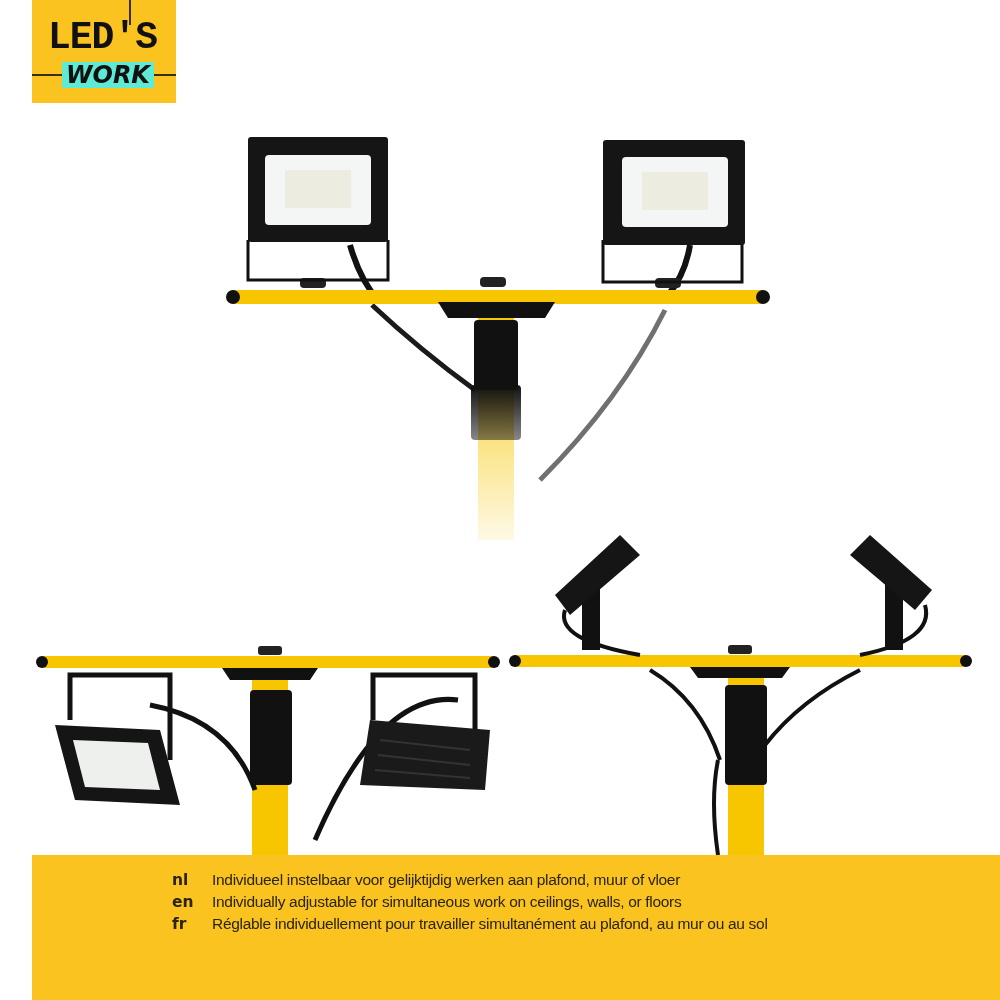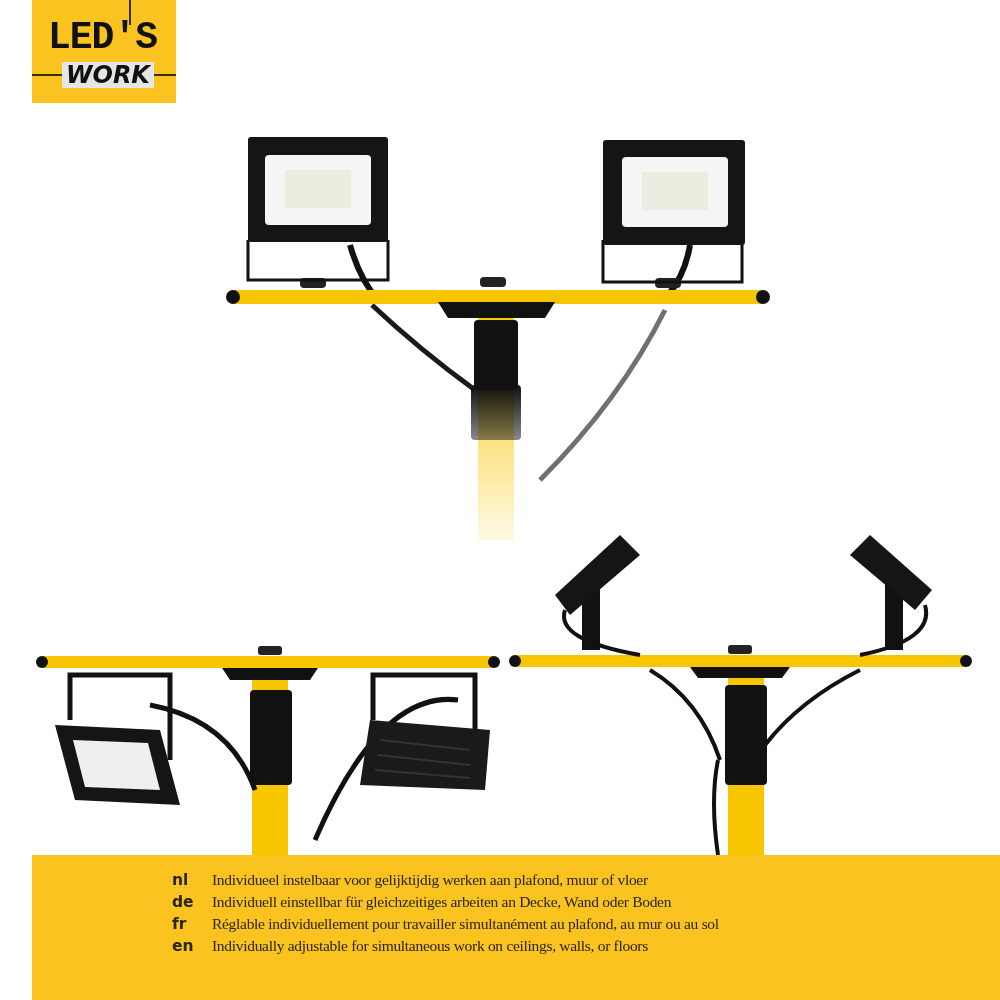--- a/index.html
+++ b/index.html
@@ -1,27 +1,27 @@
 <!DOCTYPE html>
 <html><head>
 <meta charset="utf-8">
 <style>
   html,body{margin:0;padding:0;}
   body{width:1000px;height:1000px;position:relative;background:#ffffff;overflow:hidden;font-family:"DejaVu Sans",sans-serif;}
   .logo{position:absolute;left:32px;top:0;width:144px;height:103px;background:#fbc31f;}
   .logo .vline{position:absolute;left:97px;top:0;width:2px;height:25px;background:#3a2e10;}
   .logo .hline{position:absolute;left:0;top:74px;width:144px;height:2px;background:#3a2e10;}
   .logo .t1{position:absolute;left:16px;top:18px;font-size:38px;font-weight:bold;color:#111;letter-spacing:-1px;font-family:Liberation Mono, monospace;line-height:40px;}
-  .logo .t2{position:absolute;left:30px;top:62px;font-size:24px;font-weight:bold;font-style:italic;color:#111;background:#e5e5e5;padding:0 4px;line-height:26px;font-family:"DejaVu Sans",sans-serif;}
+  .logo .t2{position:absolute;left:30px;top:62px;font-size:24px;font-weight:bold;font-style:italic;color:#111;background:#5eead4;padding:0 4px;line-height:26px;font-family:"DejaVu Sans",sans-serif;}
   .scene{position:absolute;}
   .banner{position:absolute;left:32px;top:855px;width:968px;height:145px;background:#fbc31f;}
   .lines{position:absolute;left:140px;top:14px;}
   .row{display:flex;height:22px;align-items:center;font-size:15.5px;color:#2a2410;}
   .row .code{width:40px;font-weight:bold;}
-  .row .txt{font-family:Liberation Serif, serif;letter-spacing:-0.3px;text-align:right;}
+  .row .txt{font-family:Liberation Sans, sans-serif;letter-spacing:-0.3px;text-align:right;}
 </style>
 </head>
 <body>
 
 <div class="logo">
   <div class="vline"></div>
   <div class="hline"></div>
   <div class="t1">LED'S</div>
   <div class="t2">WORK</div>
 </div>
@@ -103,25 +103,21 @@
   <path d="M925 605 Q935 640 860 655" stroke="#111" stroke-width="4" fill="none"></path>
 </svg>
 
 <div class="banner">
   <div class="lines">
     <div class="row">
       <span class="code">nl</span>
       <span class="txt">Individueel instelbaar voor gelijktijdig werken aan plafond, muur of vloer</span>
     </div>
     <div class="row">
-      <span class="code">de</span>
-      <span class="txt">Individuell einstellbar für gleichzeitiges arbeiten an Decke, Wand oder Boden</span>
+      <span class="code">en</span>
+      <span class="txt">Individually adjustable for simultaneous work on ceilings, walls, or floors</span>
     </div>
     <div class="row">
       <span class="code">fr</span>
       <span class="txt">Réglable individuellement pour travailler simultanément au plafond, au mur ou au sol</span>
     </div>
-    <div class="row">
-      <span class="code">en</span>
-      <span class="txt">Individually adjustable for simultaneous work on ceilings, walls, or floors</span>
-    </div>
   </div>
 </div>
 
 </body></html>

